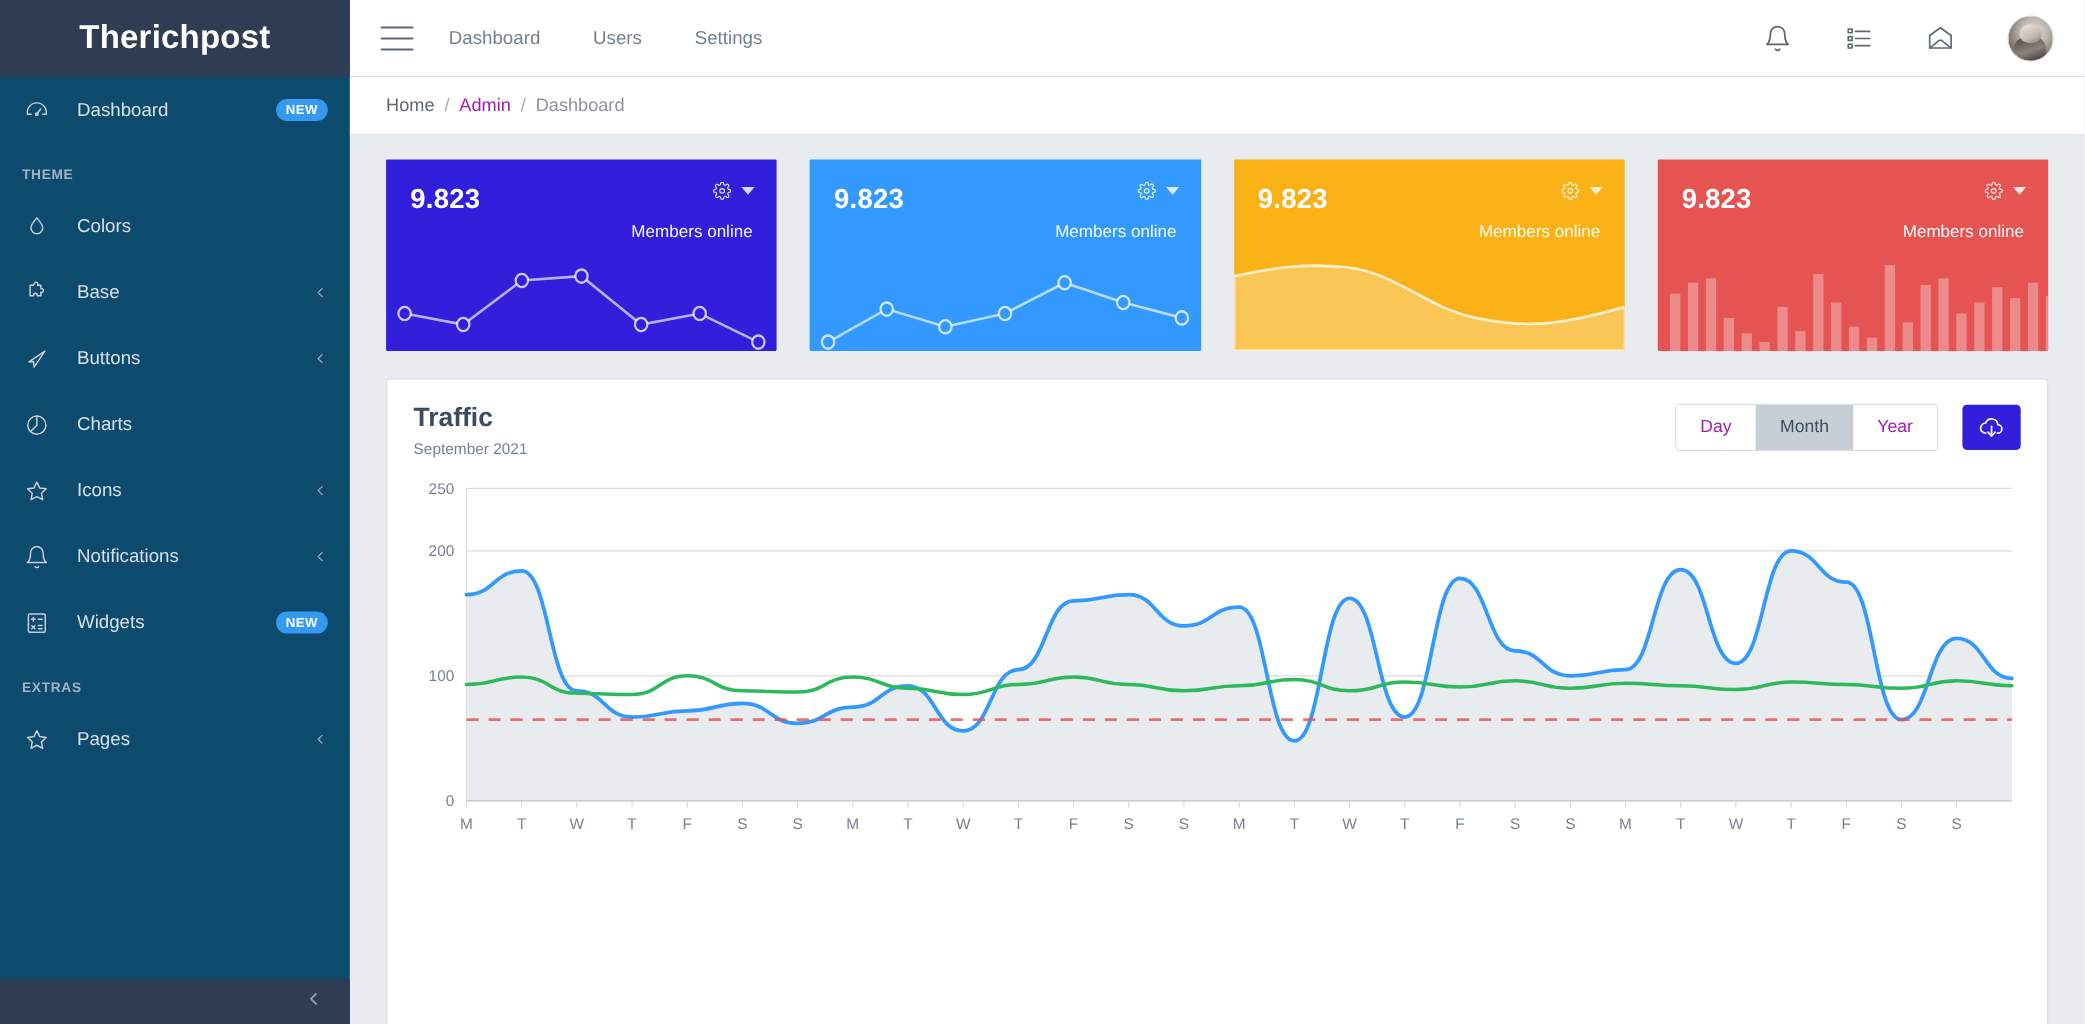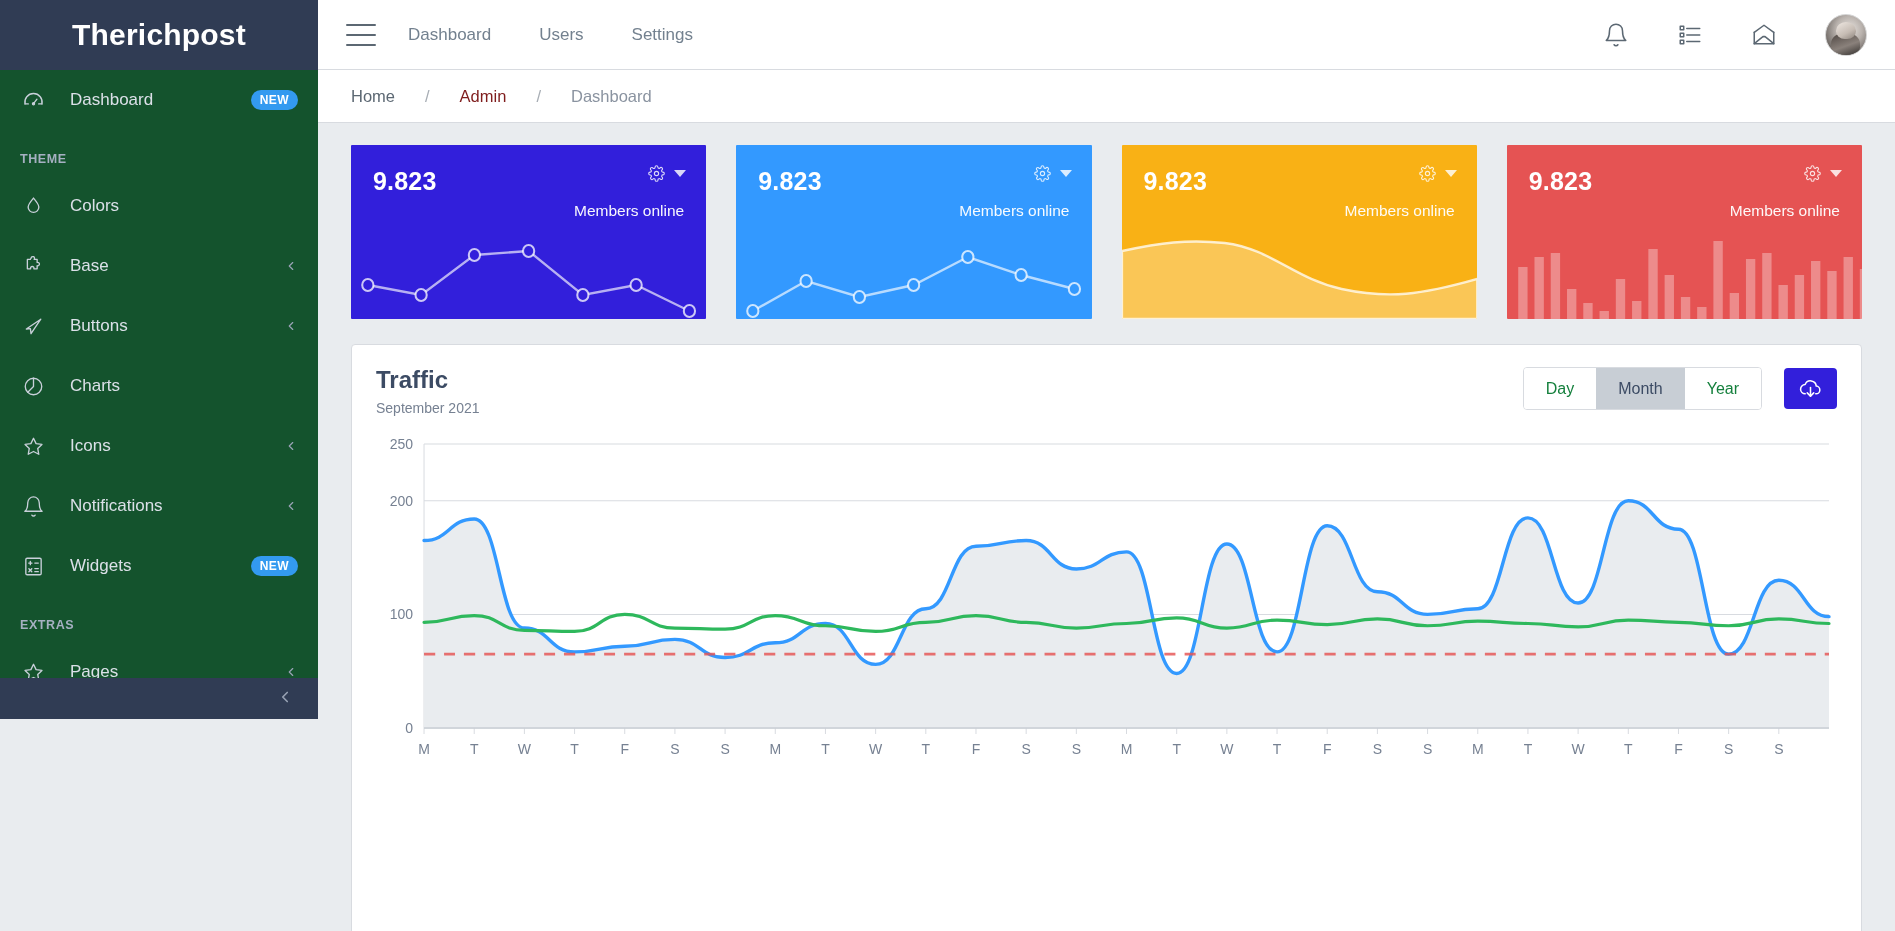--- a/index.html
+++ b/index.html
@@ -7,22 +7,22 @@
   body {
     font-family:"Liberation Sans", sans-serif;
     background:#e9ecef;
     color:#3c4b64;
     font-size:16px;
   }
   .app { display:flex; width:1895px; height:931px; }
 
   
   .sidebar {
-    width:318px; min-width:318px; height:719px;
-    background:#14532d; display:flex; flex-direction:column;
+    width:318px; min-width:318px; height:931px;
+    background:#0c4a6e; display:flex; flex-direction:column;
     position:relative;
   }
   .brand {
     height:70px; min-height:70px;
     background:#303c54;
     display:flex; align-items:center; justify-content:center;
     color:#fff; font-size:30px; font-weight:700; letter-spacing:.2px;
   }
   .nav { flex:1; padding-top:0; overflow:hidden; }
   .nav-title {
@@ -82,24 +82,24 @@
   }
   .avatar:after {
     content:""; position:absolute; left:26%; top:18%; width:50%; height:44%;
     border-radius:50% 50% 44% 44%;
     background:linear-gradient(150deg,#efe8e2 0%,#c6bcb4 60%,#8b827b 100%);
   }
 
   .breadcrumbbar {
     height:53px; min-height:53px; background:#fff;
     display:flex; align-items:center; padding:0 33px;
-    border-bottom:1px solid #d8dbe0; font-size:16.5px;gap:21px;
+    border-bottom:1px solid #d8dbe0; font-size:16.5px;
   }
   .bc-item { color:#5c6873; }
-  .bc-link { color:#7f1d1d; text-decoration:none; cursor:pointer; }
+  .bc-link { color:#a21caf; text-decoration:none; cursor:pointer; }
   .bc-sep { color:#a7adb4; margin:0 9px; }
   .bc-active { color:#8a93a0; }
 
   .content { flex:1; padding:22px 33px 0 33px; overflow:hidden; }
 
   
   .cards { display:flex; gap:30px; }
   .card {
     flex:1; height:174px; border-radius:1px; position:relative;
     overflow:hidden; color:#fff;
@@ -123,21 +123,21 @@
     border:1px solid #d8dbe0; padding:22px 24px 0 24px; position:relative;
     height:604px;
   }
   .panel-head { display:flex; align-items:flex-start; }
   .panel-title { font-size:24px; font-weight:700; color:#3c4b64; line-height:1.1; }
   .panel-sub { font-size:14px; color:#768192; margin-top:7px; }
   .panel-actions { margin-left:auto; display:flex; align-items:center; gap:22px; }
   .btn-group { display:flex; border:1px solid #d8dbe0; border-radius:4px; overflow:hidden; }
   .btn-group button {
     background:#fff; border:0; padding:0 22px; height:41px;
-    font-family:inherit; font-size:16px; color:#15803d; cursor:pointer;
+    font-family:inherit; font-size:16px; color:#a21caf; cursor:pointer;
   }
   .btn-group button.active { background:#c8ced5; color:#3c4b64; }
   .btn-dl {
     width:53px; height:41px; background:#321fdb; border:0; border-radius:4px;
     display:flex; align-items:center; justify-content:center; cursor:pointer; color:#fff;
   }
   .btn-dl svg { width:23px; height:23px; display:block; }
 
   .chart-wrap { position:relative; margin-top:20px; height:330px; }
   .chart-wrap svg { width:100%; height:100%; display:block; }

